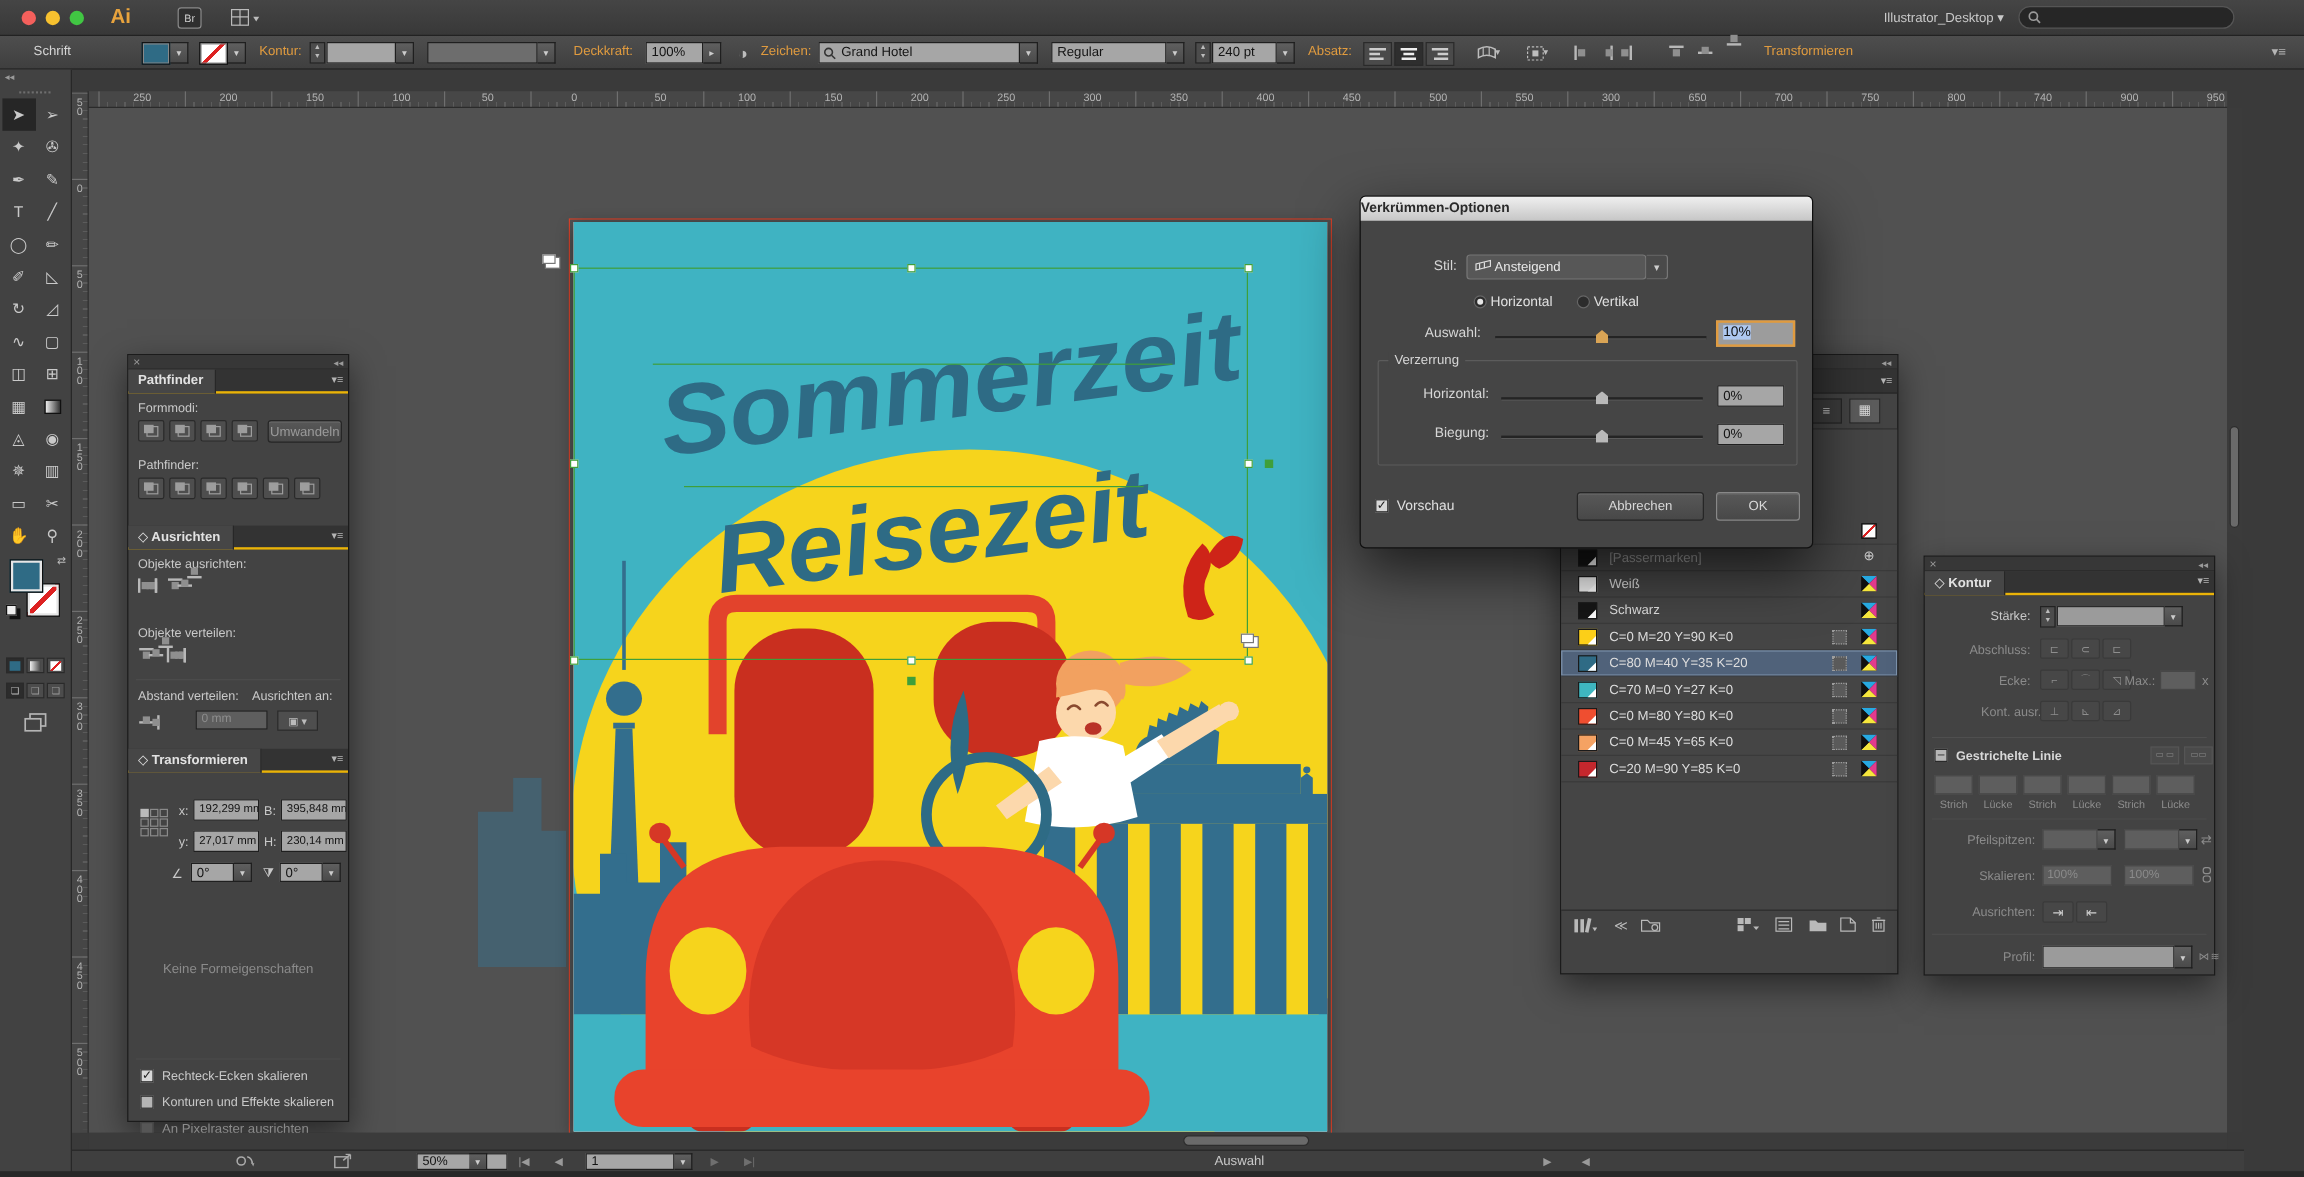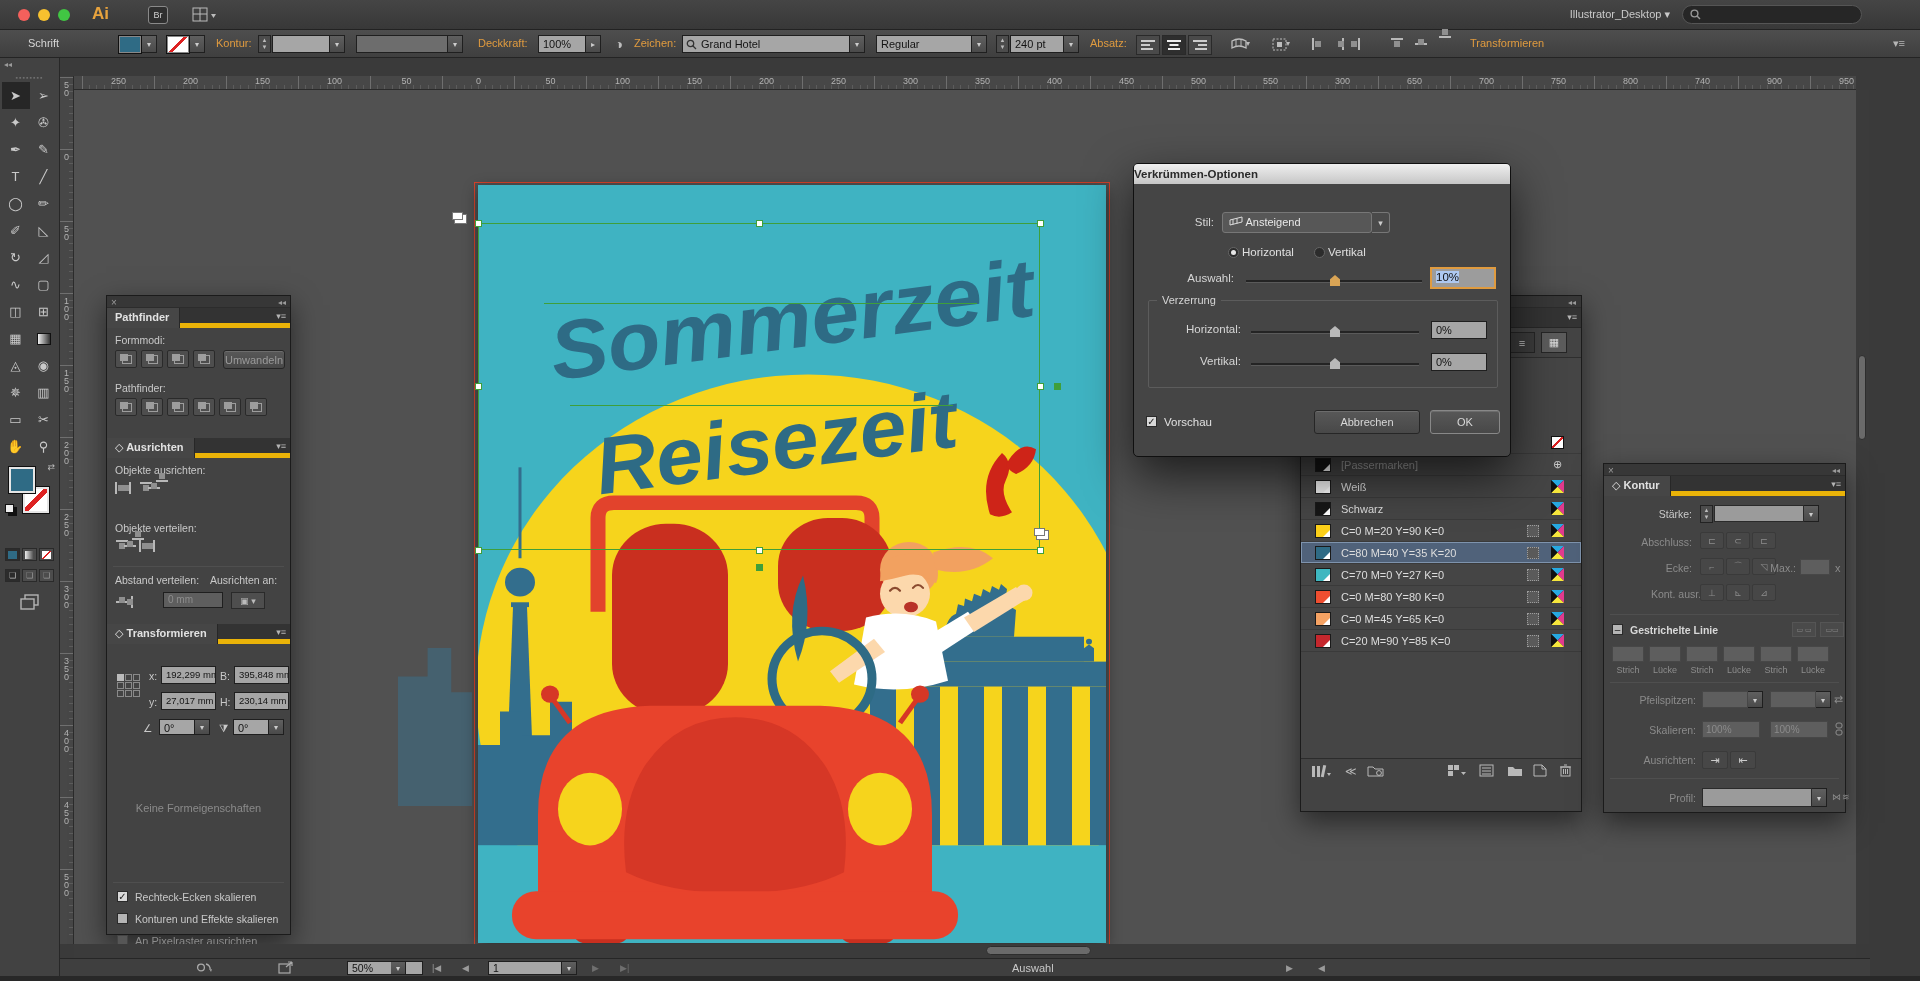--- a/index.html
+++ b/index.html
@@ -43,21 +43,21 @@
   .tool.sel{background:#262626}
   .tool .tg.grad{width:14px;height:12px;background:linear-gradient(90deg,#eee,#333);border:1px solid #111}
   .fillstroke{position:relative;height:80px}
   .fsq{position:absolute;border:1px solid #0f0f0f;box-shadow:inset 0 0 0 2px #e6e6e6}
   .paintrow,.drawrow{display:flex;justify-content:center;gap:2px;margin-top:8px}
   .pbtn{width:15px;height:13px;border:1px solid #2a2a2a;background:#4c4c4c;display:flex;align-items:center;justify-content:center}
   .pbtn.on{background:#2c2c2c}
   
   .panel{position:absolute;background:#434343;border:1px solid #1b1b1b;box-shadow:0 10px 26px rgba(0,0,0,.5)}
   .pstrip{height:12px;background:#373737;border-bottom:1px solid #2c2c2c;position:relative;font-size:8px;color:#9a9a9a}
-  .ptabs{height:20px;background:#333;border-bottom:5px solid #eab308;position:relative}
+  .ptabs{height:20px;background:#333;border-bottom:2px solid #eab308;position:relative}
   .ptab{position:absolute;left:0;top:0;height:20px;background:#464646;color:#e2e2e2;font-size:11px;font-weight:bold;padding:3px 10px 0 8px;border-right:1px solid #272727}
   .pmenu{position:absolute;right:4px;top:3px;color:#b5b5b5;font-size:9px}
   .plabel{color:#c9c9c9;font-size:10.5px}
   .dimlab{color:#8b8b8b}
   .ibtn{width:22px;height:18px;background:#4e4e4e;border:1px solid #2a2a2a;border-radius:2px;display:flex;align-items:center;justify-content:center}
   .ibtn.dis{background:#474747;border-color:#3a3a3a}
   .pfi{position:relative;width:12px;height:10px}
   .pfi::before{content:"";position:absolute;left:0;top:0;width:8px;height:7px;background:#9d9d9d}
   .pfi::after{content:"";position:absolute;right:0;bottom:0;width:8px;height:7px;border:1px solid #9d9d9d}
   .ai{position:relative;width:14px;height:12px}
@@ -913,21 +913,21 @@
         <span class="thumb" style="left:84px;background:#d9a455"></span>
       </span>
     <span class="abs" style="left:296px;top:103px;width:66px;height:22px;background:#9c9c9c;border:2px solid #e09b3f;color:#111;font-size:11.5px;padding:2px 4px"><span style="background:#aec8f0">10%</span></span>
     <div class="grp" style="left:14px;top:136px;width:350px;height:88px">
       <span class="glab">Verzerrung</span>
       <span class="dlab" style="left:0px;top:22px;width:92px">Horizontal:</span>
       <span class="track" style="left:102px;top:30px;width:168px">
           <span class="thumb" style="left:79px"></span>
         </span>
       <span class="abs fld" style="left:282px;top:20px;width:56px;height:18px">0%</span>
-      <span class="dlab" style="left:0px;top:54px;width:92px">Vertikal:</span>
+      <span class="dlab" style="left:0px;top:54px;width:92px">Biegung:</span>
       <span class="track" style="left:102px;top:62px;width:168px">
           <span class="thumb" style="left:79px"></span>
         </span>
       <span class="abs fld" style="left:282px;top:52px;width:56px;height:18px">0%</span>
     </div>
     <span class="cb abs" style="left:12px;top:252px">✓</span>
     <span class="abs" style="left:30px;top:252px;color:#e0e0e0;font-size:11.5px">Vorschau</span>
     <span class="btn abs" style="left:180px;top:246px;width:106px;height:24px;line-height:23px">Abbrechen</span>
     <span class="btn abs" style="left:296px;top:246px;width:70px;height:24px;line-height:23px;border-color:#888">OK</span>
   </div>

